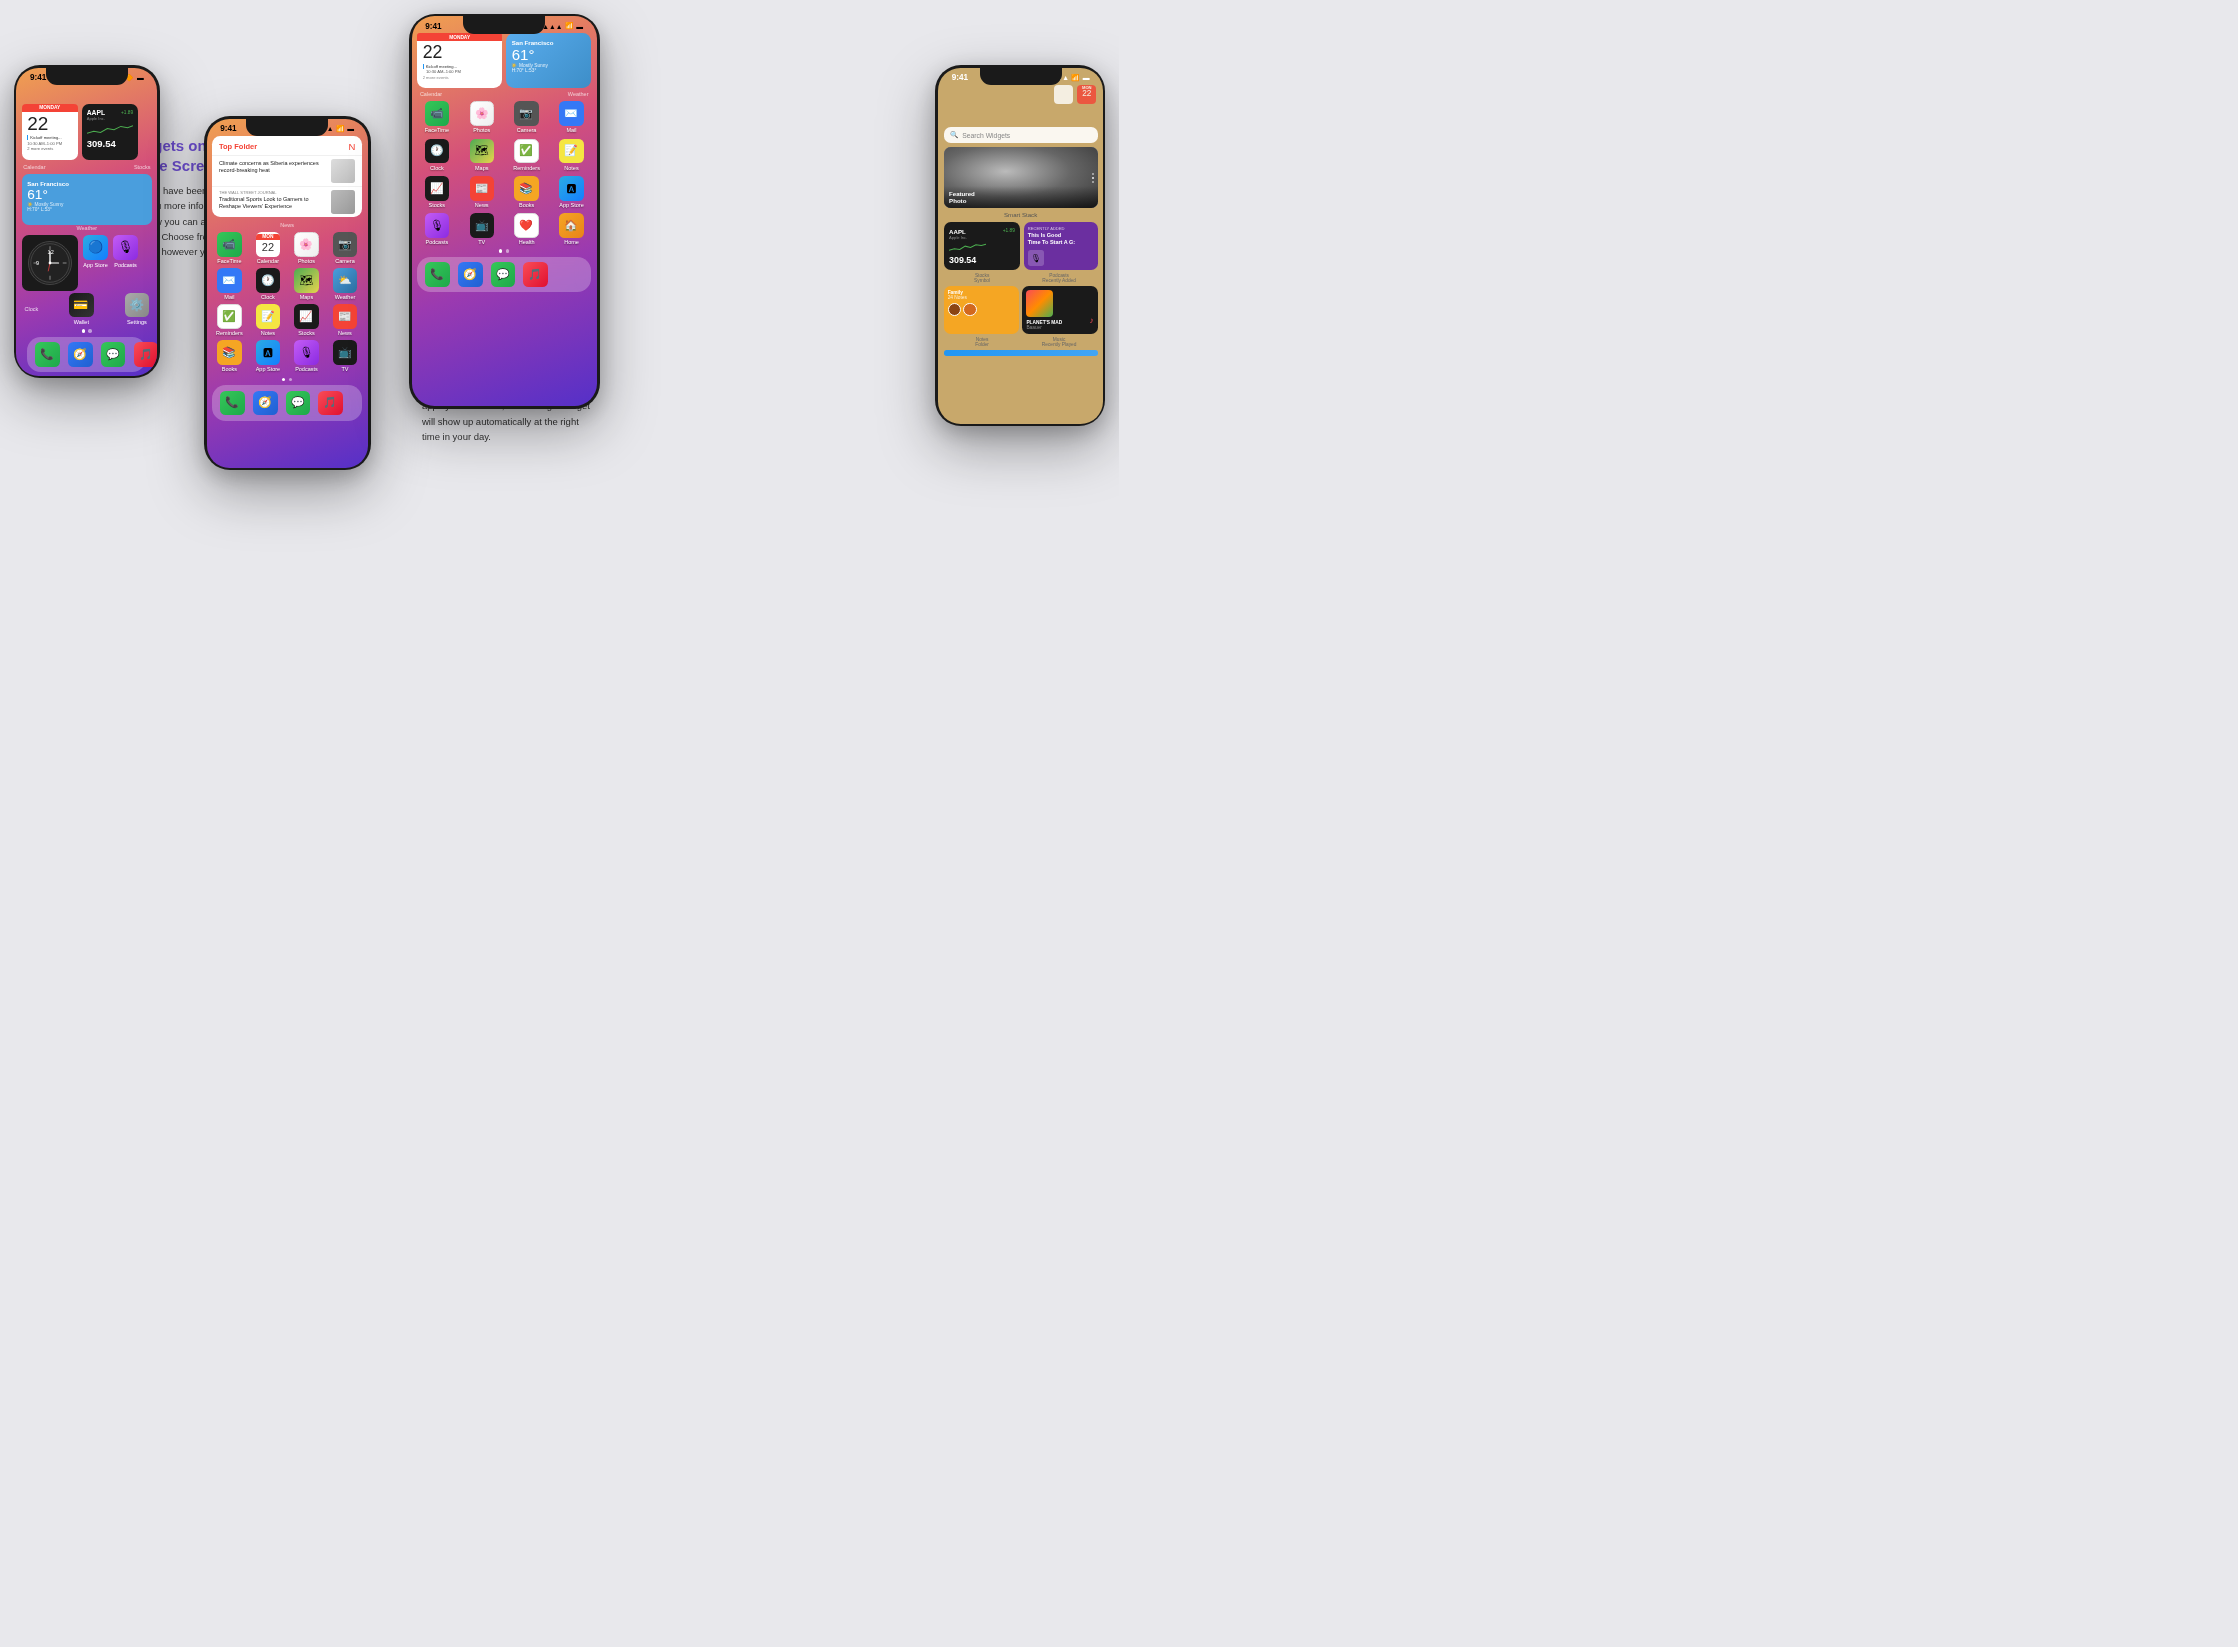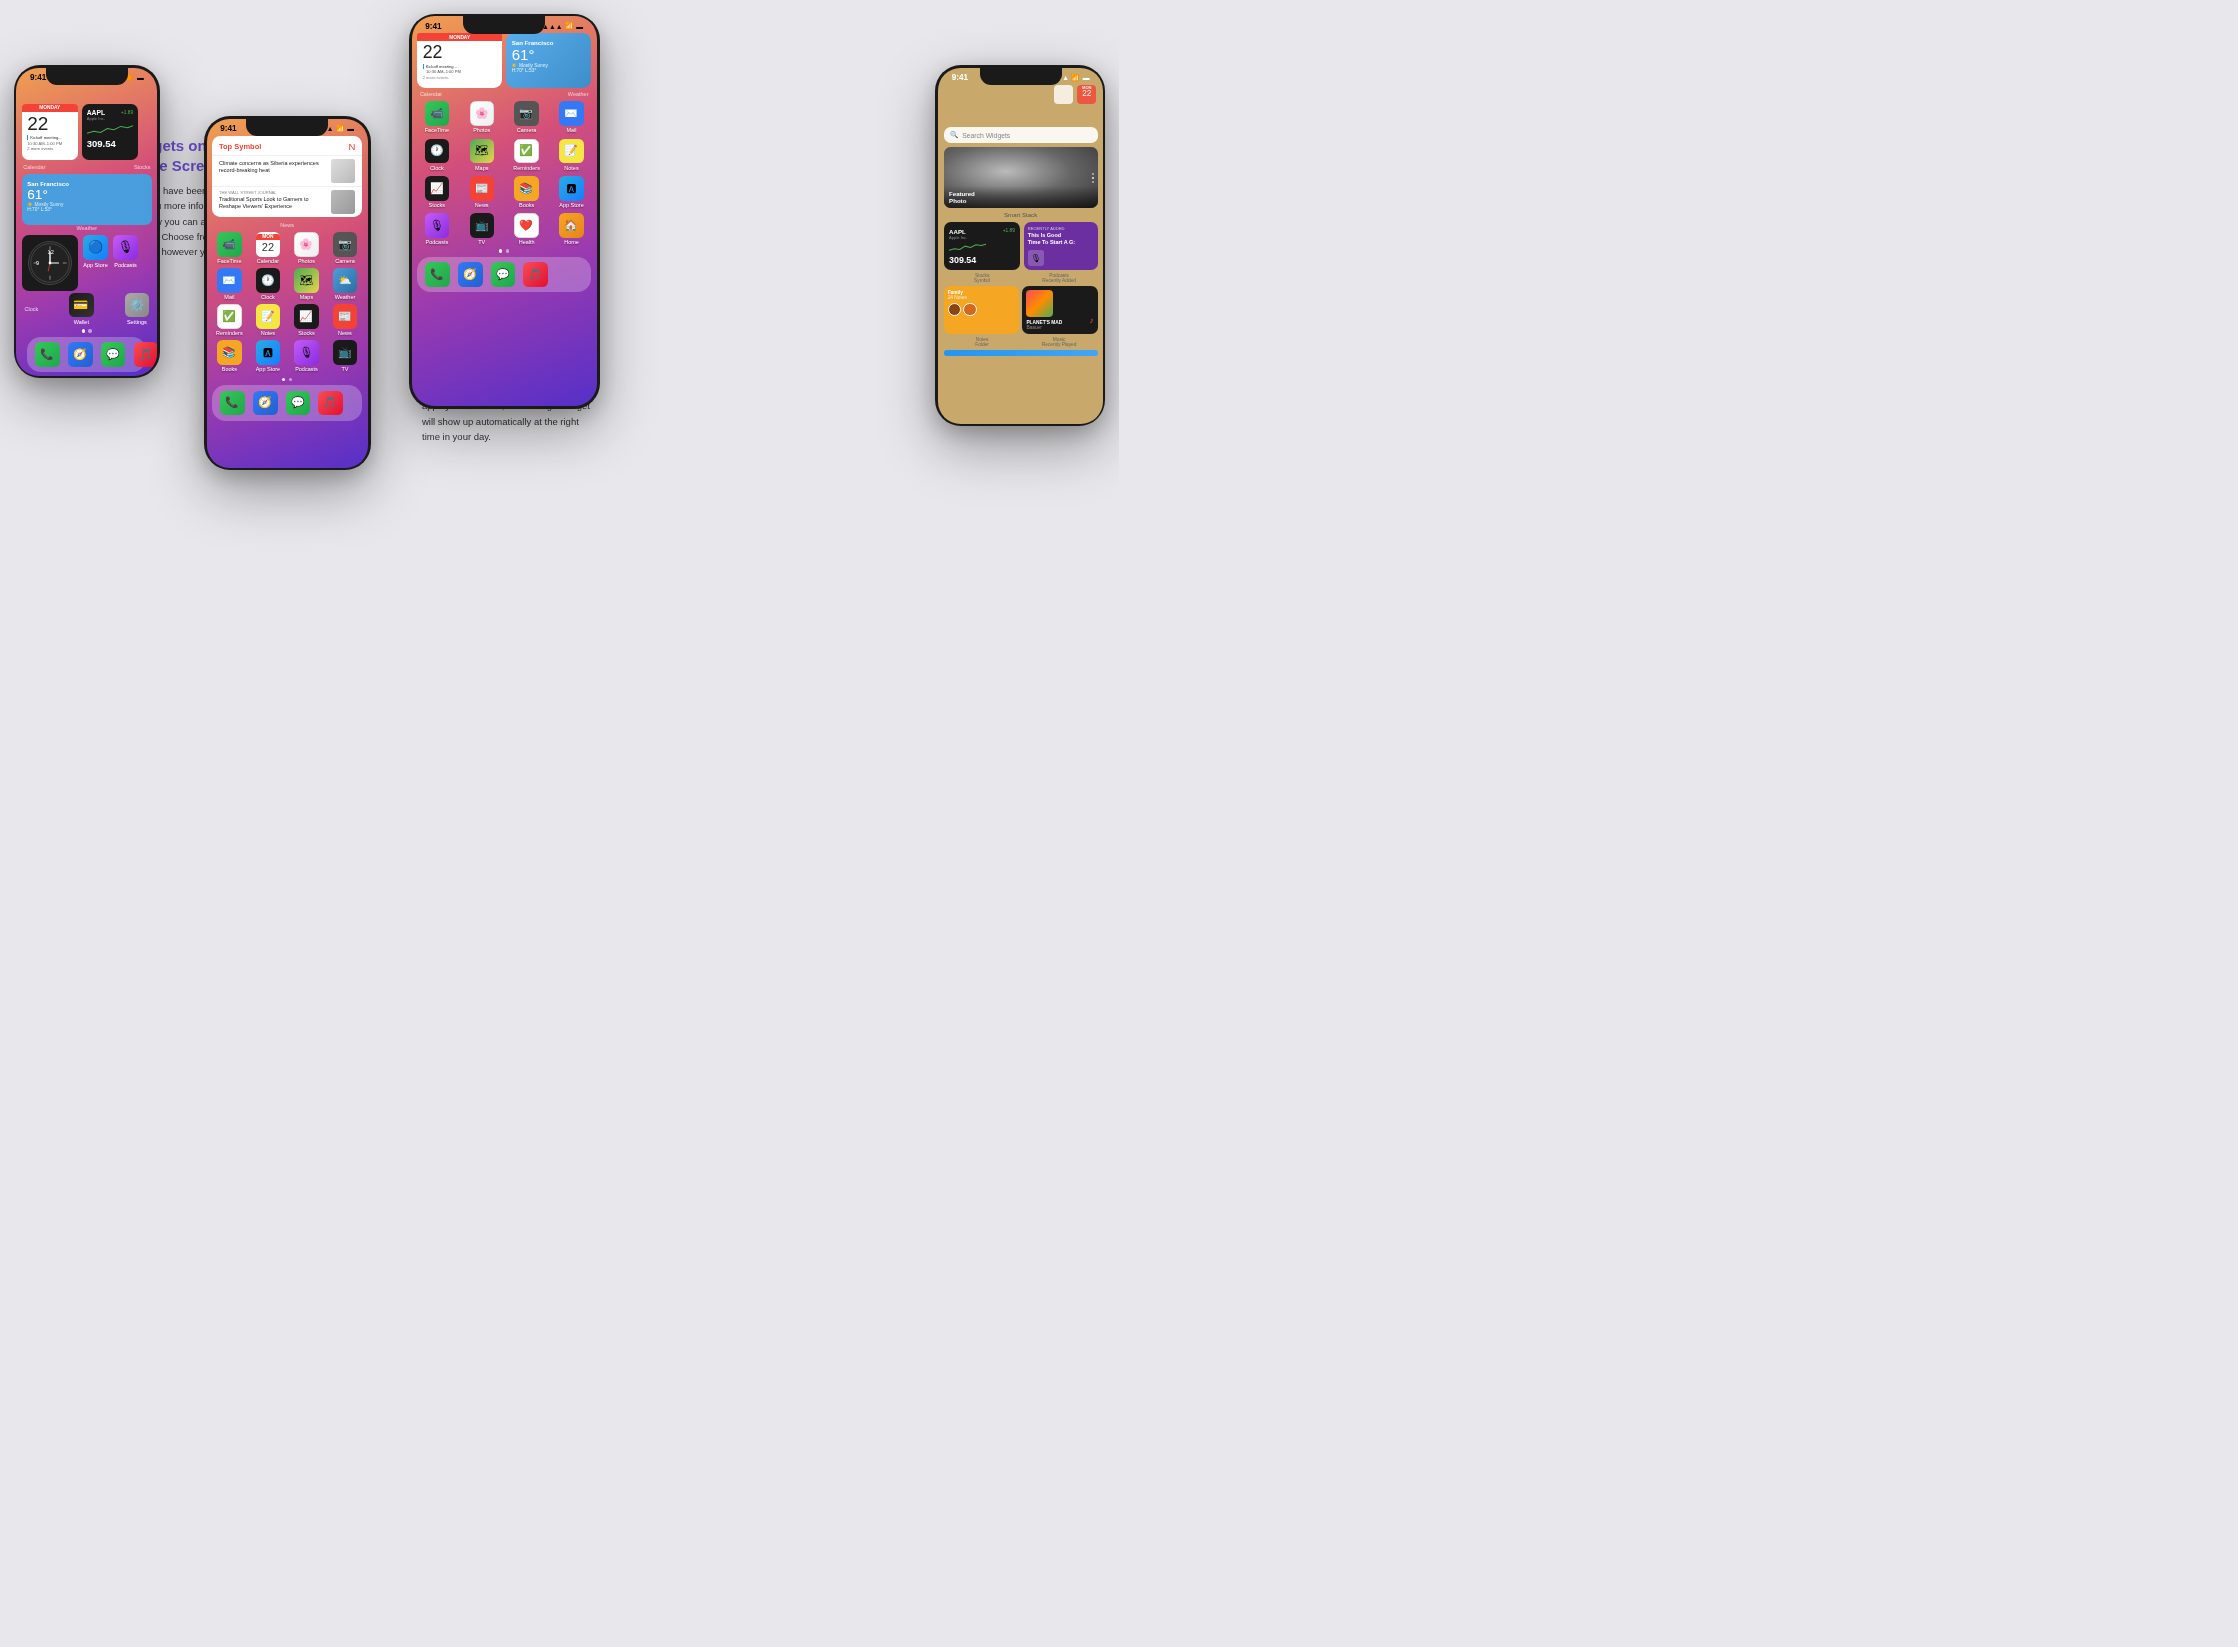--- a/index.html
+++ b/index.html
@@ -629,21 +629,21 @@
           <div class="status-icons">
             <span>▲▲▲</span>
             <span>📶</span>
             <span>▬</span>
           </div>
         </div>
 
         <div class="news-widget">
           <div class="news-header">
             <div style="display:flex;justify-content:space-between;align-items:center;">
-              <span class="news-top-stories">Top Symbol</span>
+              <span class="news-top-stories">Top Folder</span>
               <span style="font-size:9.5px;color:#f44336;">N</span>
             </div>
           </div>
           <div class="news-item">
             <div>
               <div style="font-size:4.1px;color:#888;margin-bottom:1.4px;"></div>
               <div class="news-item-text">Climate concerns as Siberia experiences record-breaking heat</div>
             </div>
             <div class="news-thumb" style="background:linear-gradient(135deg,#ddd,#bbb);"></div>
           </div>

